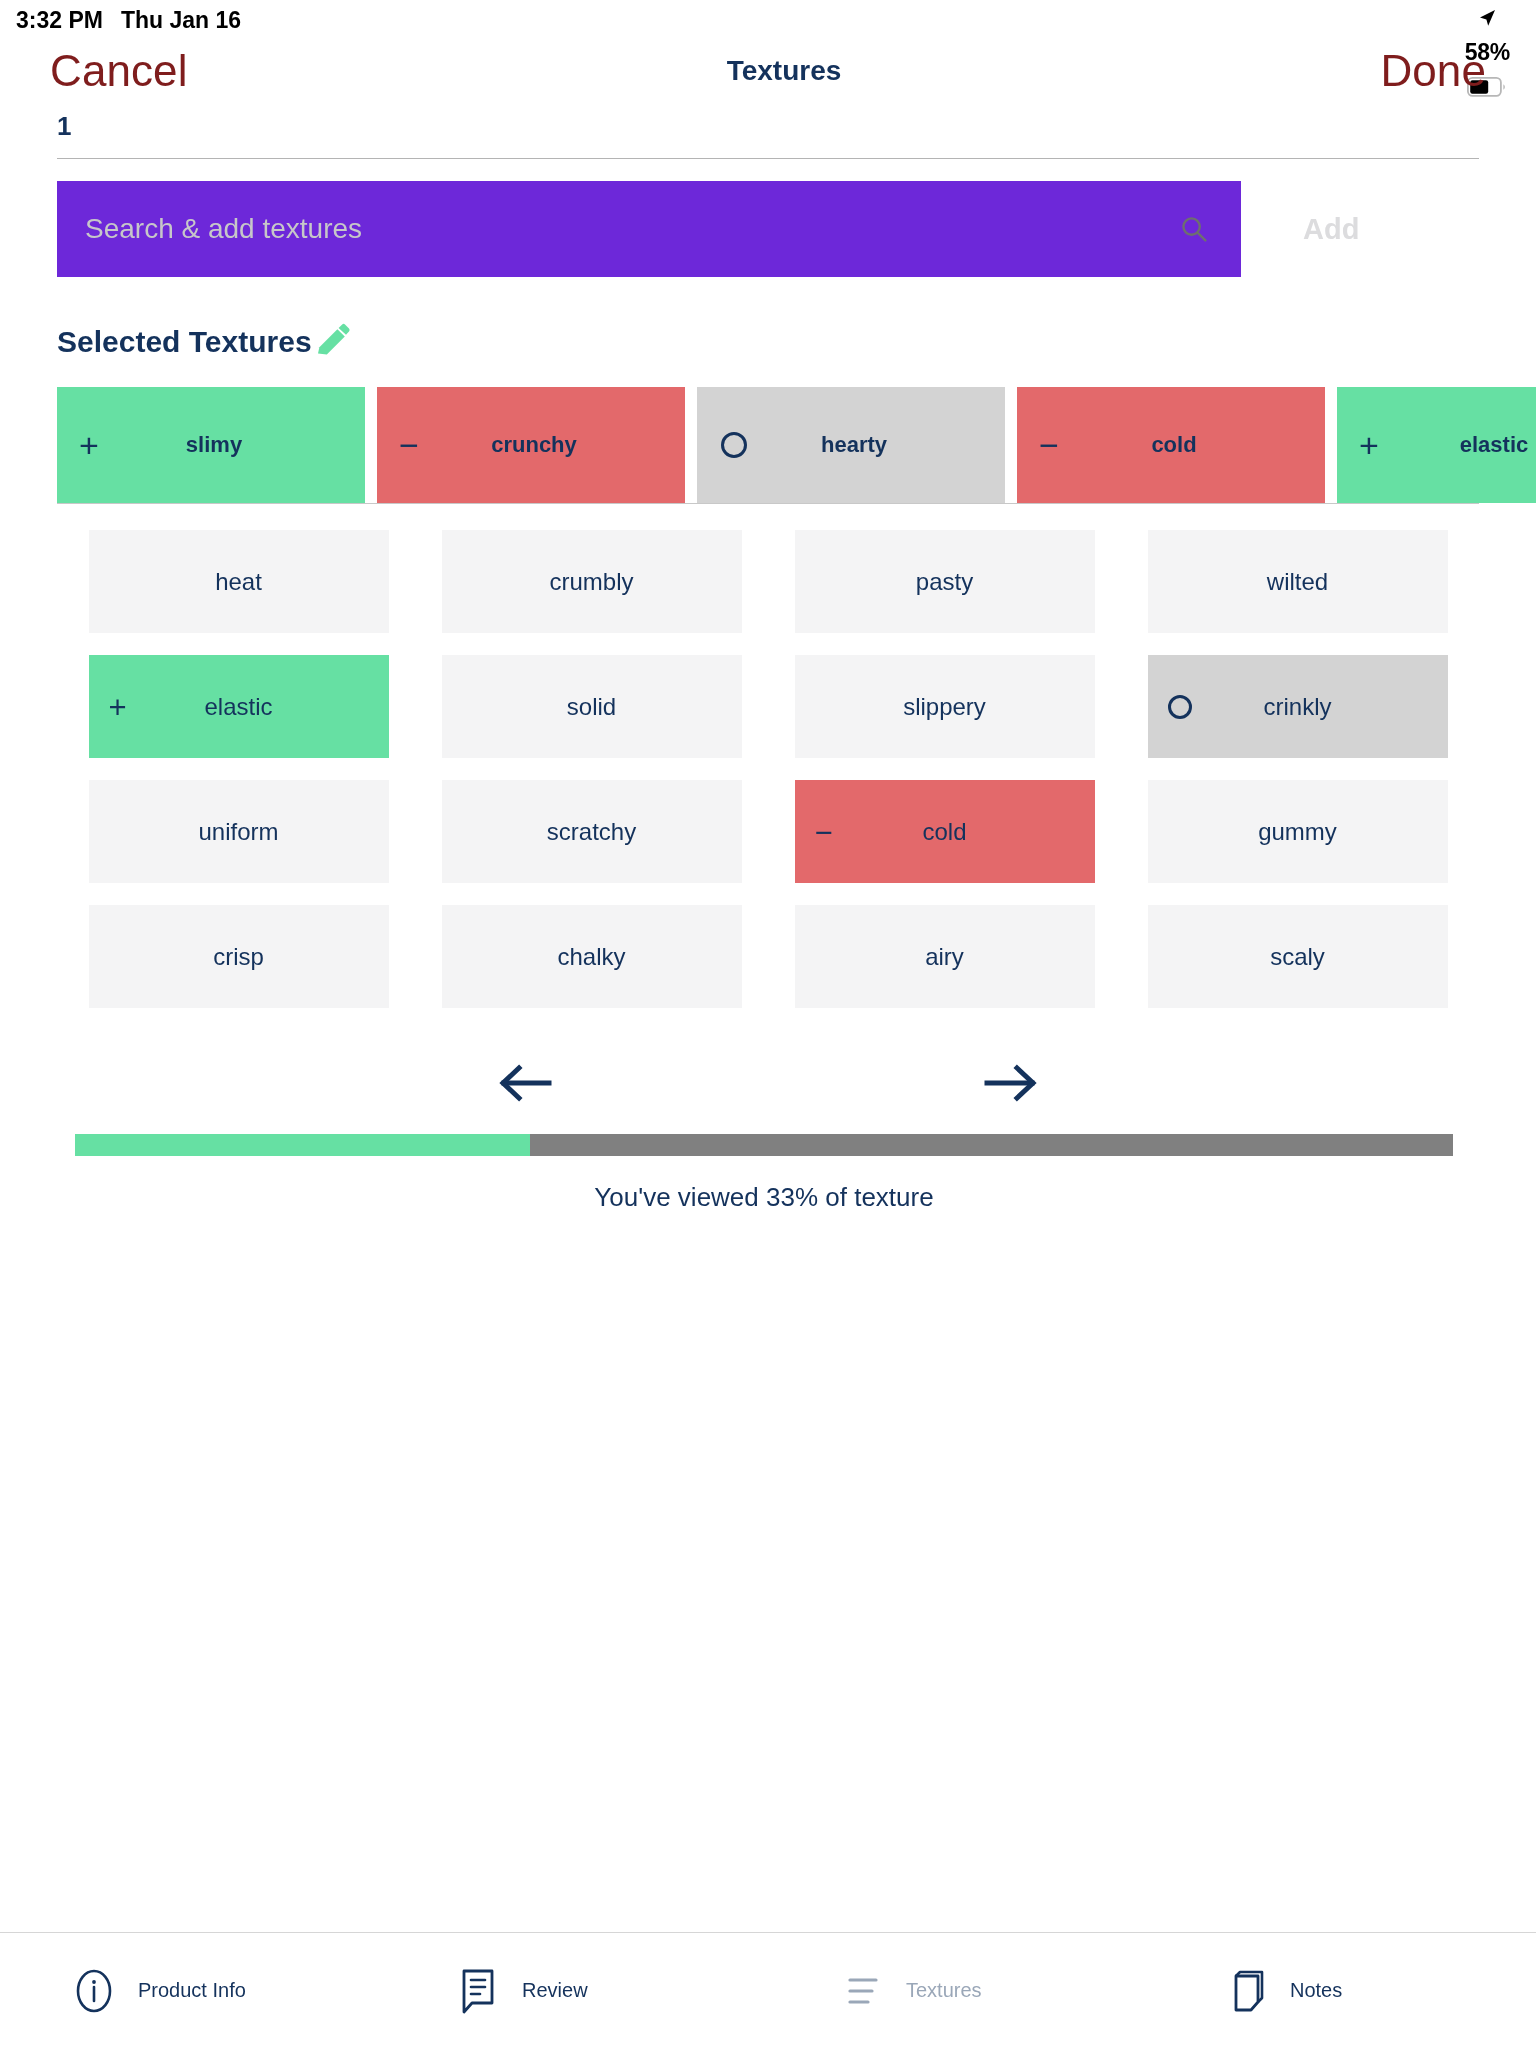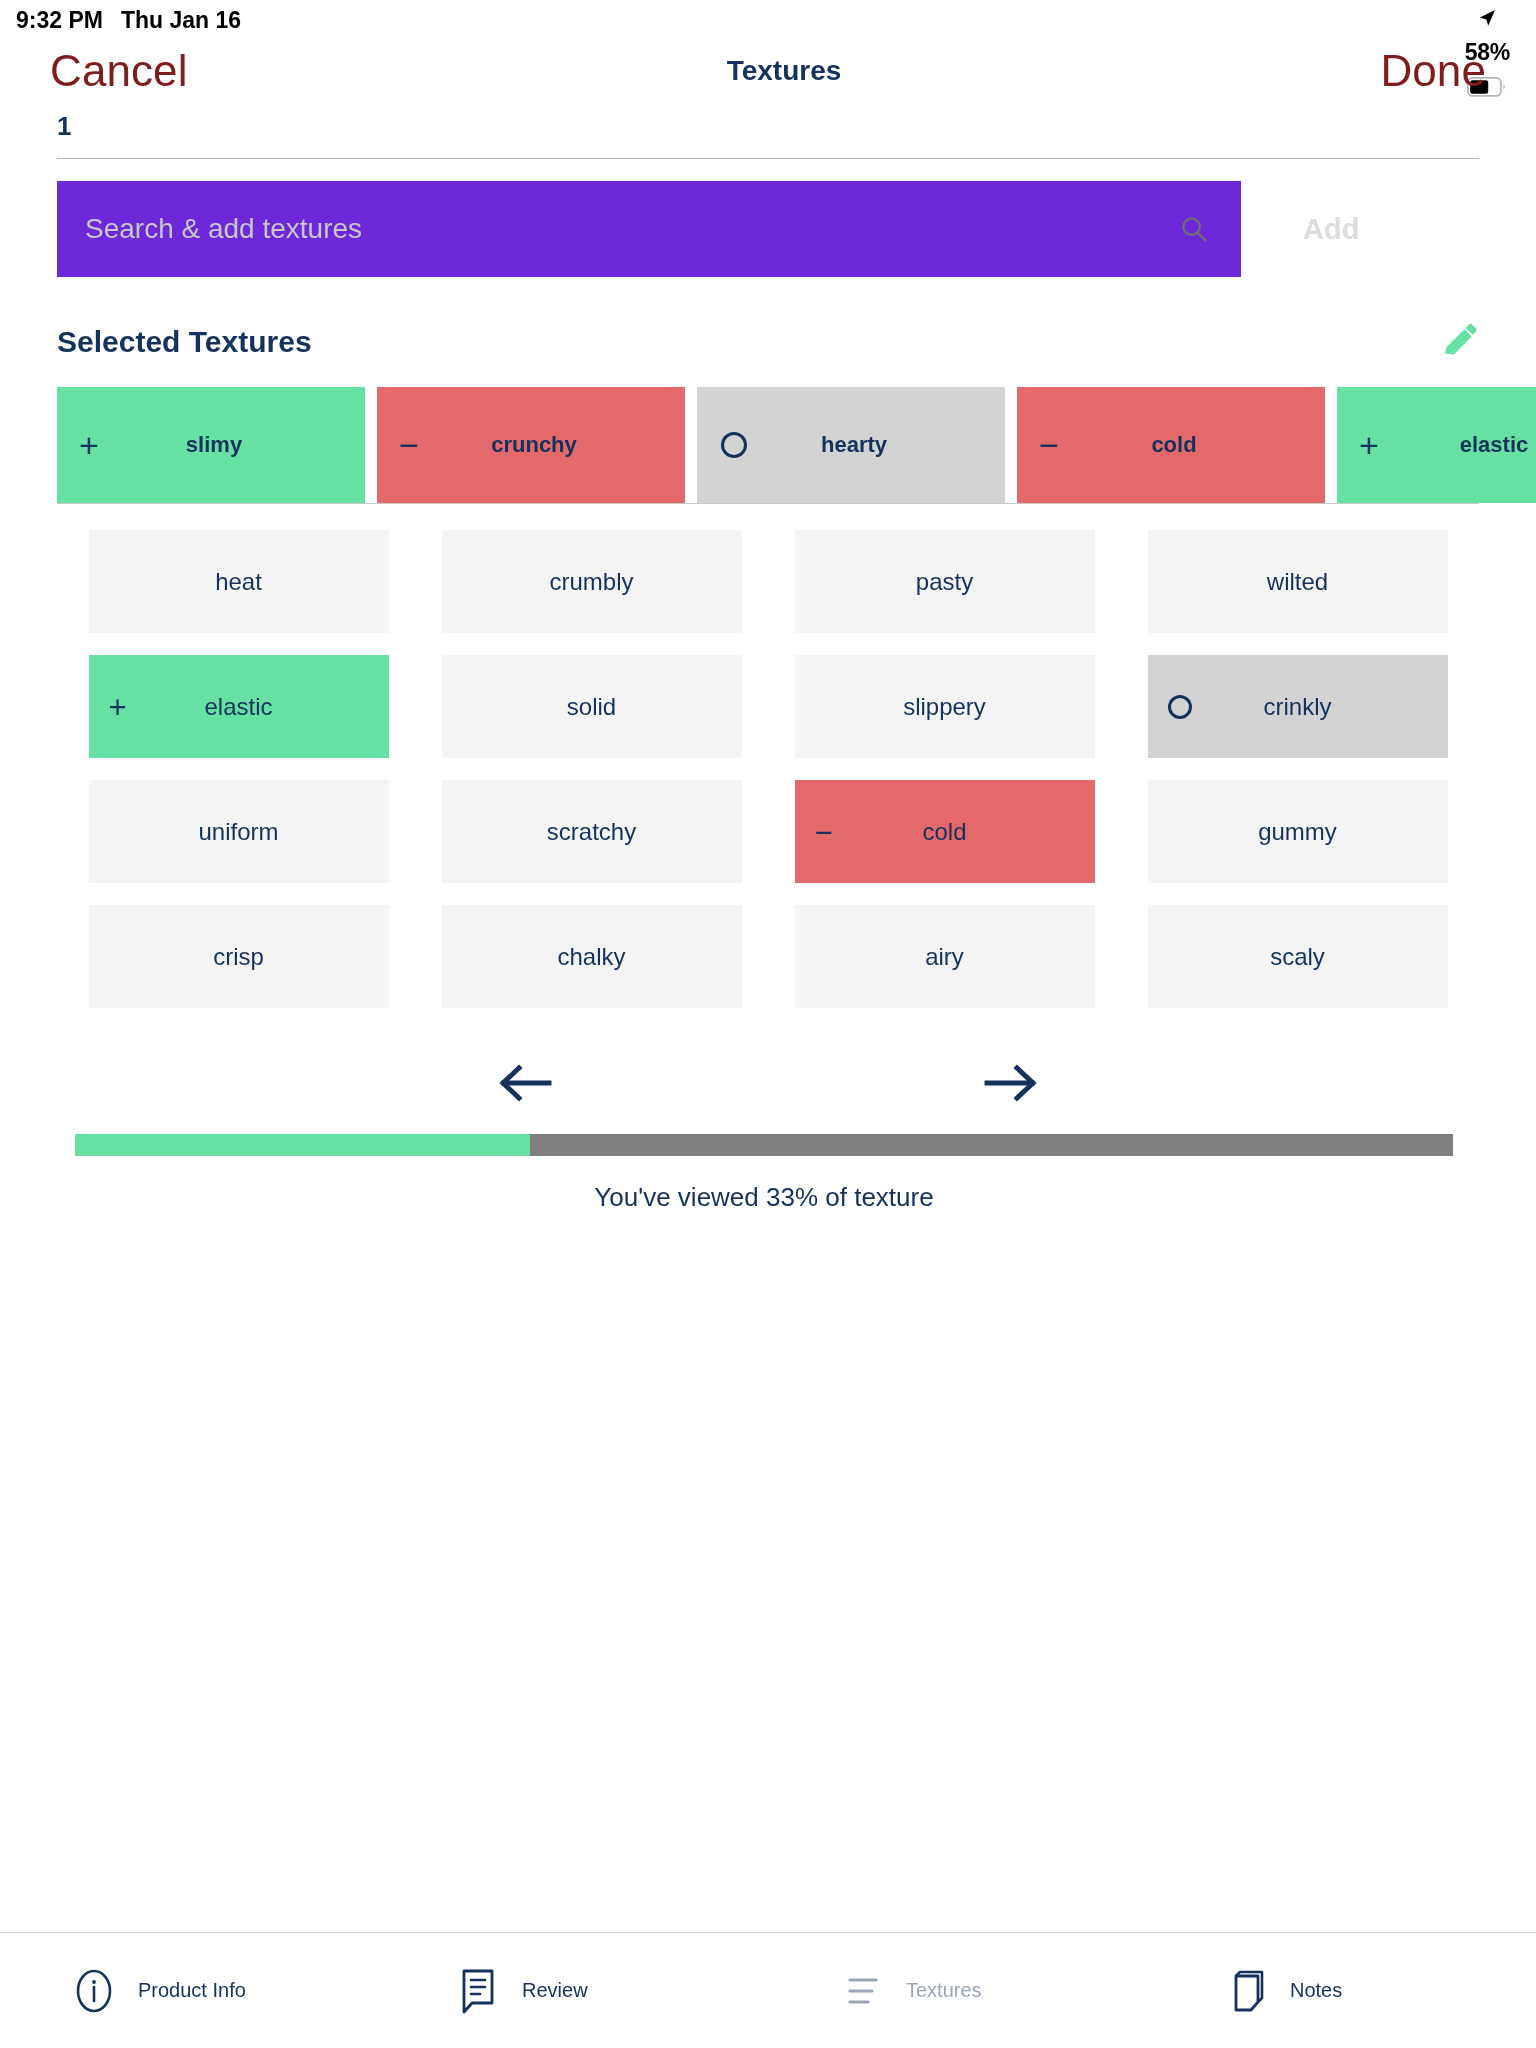--- a/index.html
+++ b/index.html
@@ -54,21 +54,21 @@
   .search-icon-wrap { display: flex; align-items: center; }
   .add-btn {
     flex: 0 0 auto; display: flex; align-items: center; justify-content: center;
     padding: 0 0 0 62px;
     font-size: 29px; font-weight: 700; color: #dcdcde;
   }
 
   
   .sel-header {
     flex: 0 0 70px; margin-top: 30px;
-    display: flex; align-items: center; justify-content: space-between;
+    display: flex; align-items: center; 
     padding: 0 57px;
   }
   .sel-title { font-size: 30px; font-weight: 700; color: #14325c; }
   .edit-icon-btn { display: flex; align-items: center; }
 
   
   .chips-strip {
     flex: 0 0 116px; margin-top: 10px;
     display: flex; align-items: stretch; gap: 12px;
     padding-left: 57px; overflow: hidden;
@@ -153,21 +153,21 @@
   .tab.disabled .tab-label { color: #9aa7b8; }
   .tab-icon { display: flex; align-items: center; justify-content: center; }
 </style>
 </head>
 <body>
 
 <div class="screen">
 
   <div class="status-bar">
     <div class="status-left">
-      <span>9:32 PM</span>
+      <span>3:32 PM</span>
       <span>Thu Jan 16</span>
     </div>
     <div class="status-right">
       <span class="status-icon">
         <svg width="26" height="20" viewBox="0 0 26 20">
           <path d="M13 17.6 L9.3 13.2 a5.8 5.8 0 0 1 7.4 0 Z" fill="#000"></path>
           <path d="M4.7 8.1 a12.4 12.4 0 0 1 16.6 0" stroke="#000" stroke-width="2.6" fill="none" stroke-linecap="round"></path>
           <path d="M7.7 11.7 a8 8 0 0 1 10.6 0" stroke="#000" stroke-width="2.6" fill="none" stroke-linecap="round"></path>
         </svg>
       </span>

